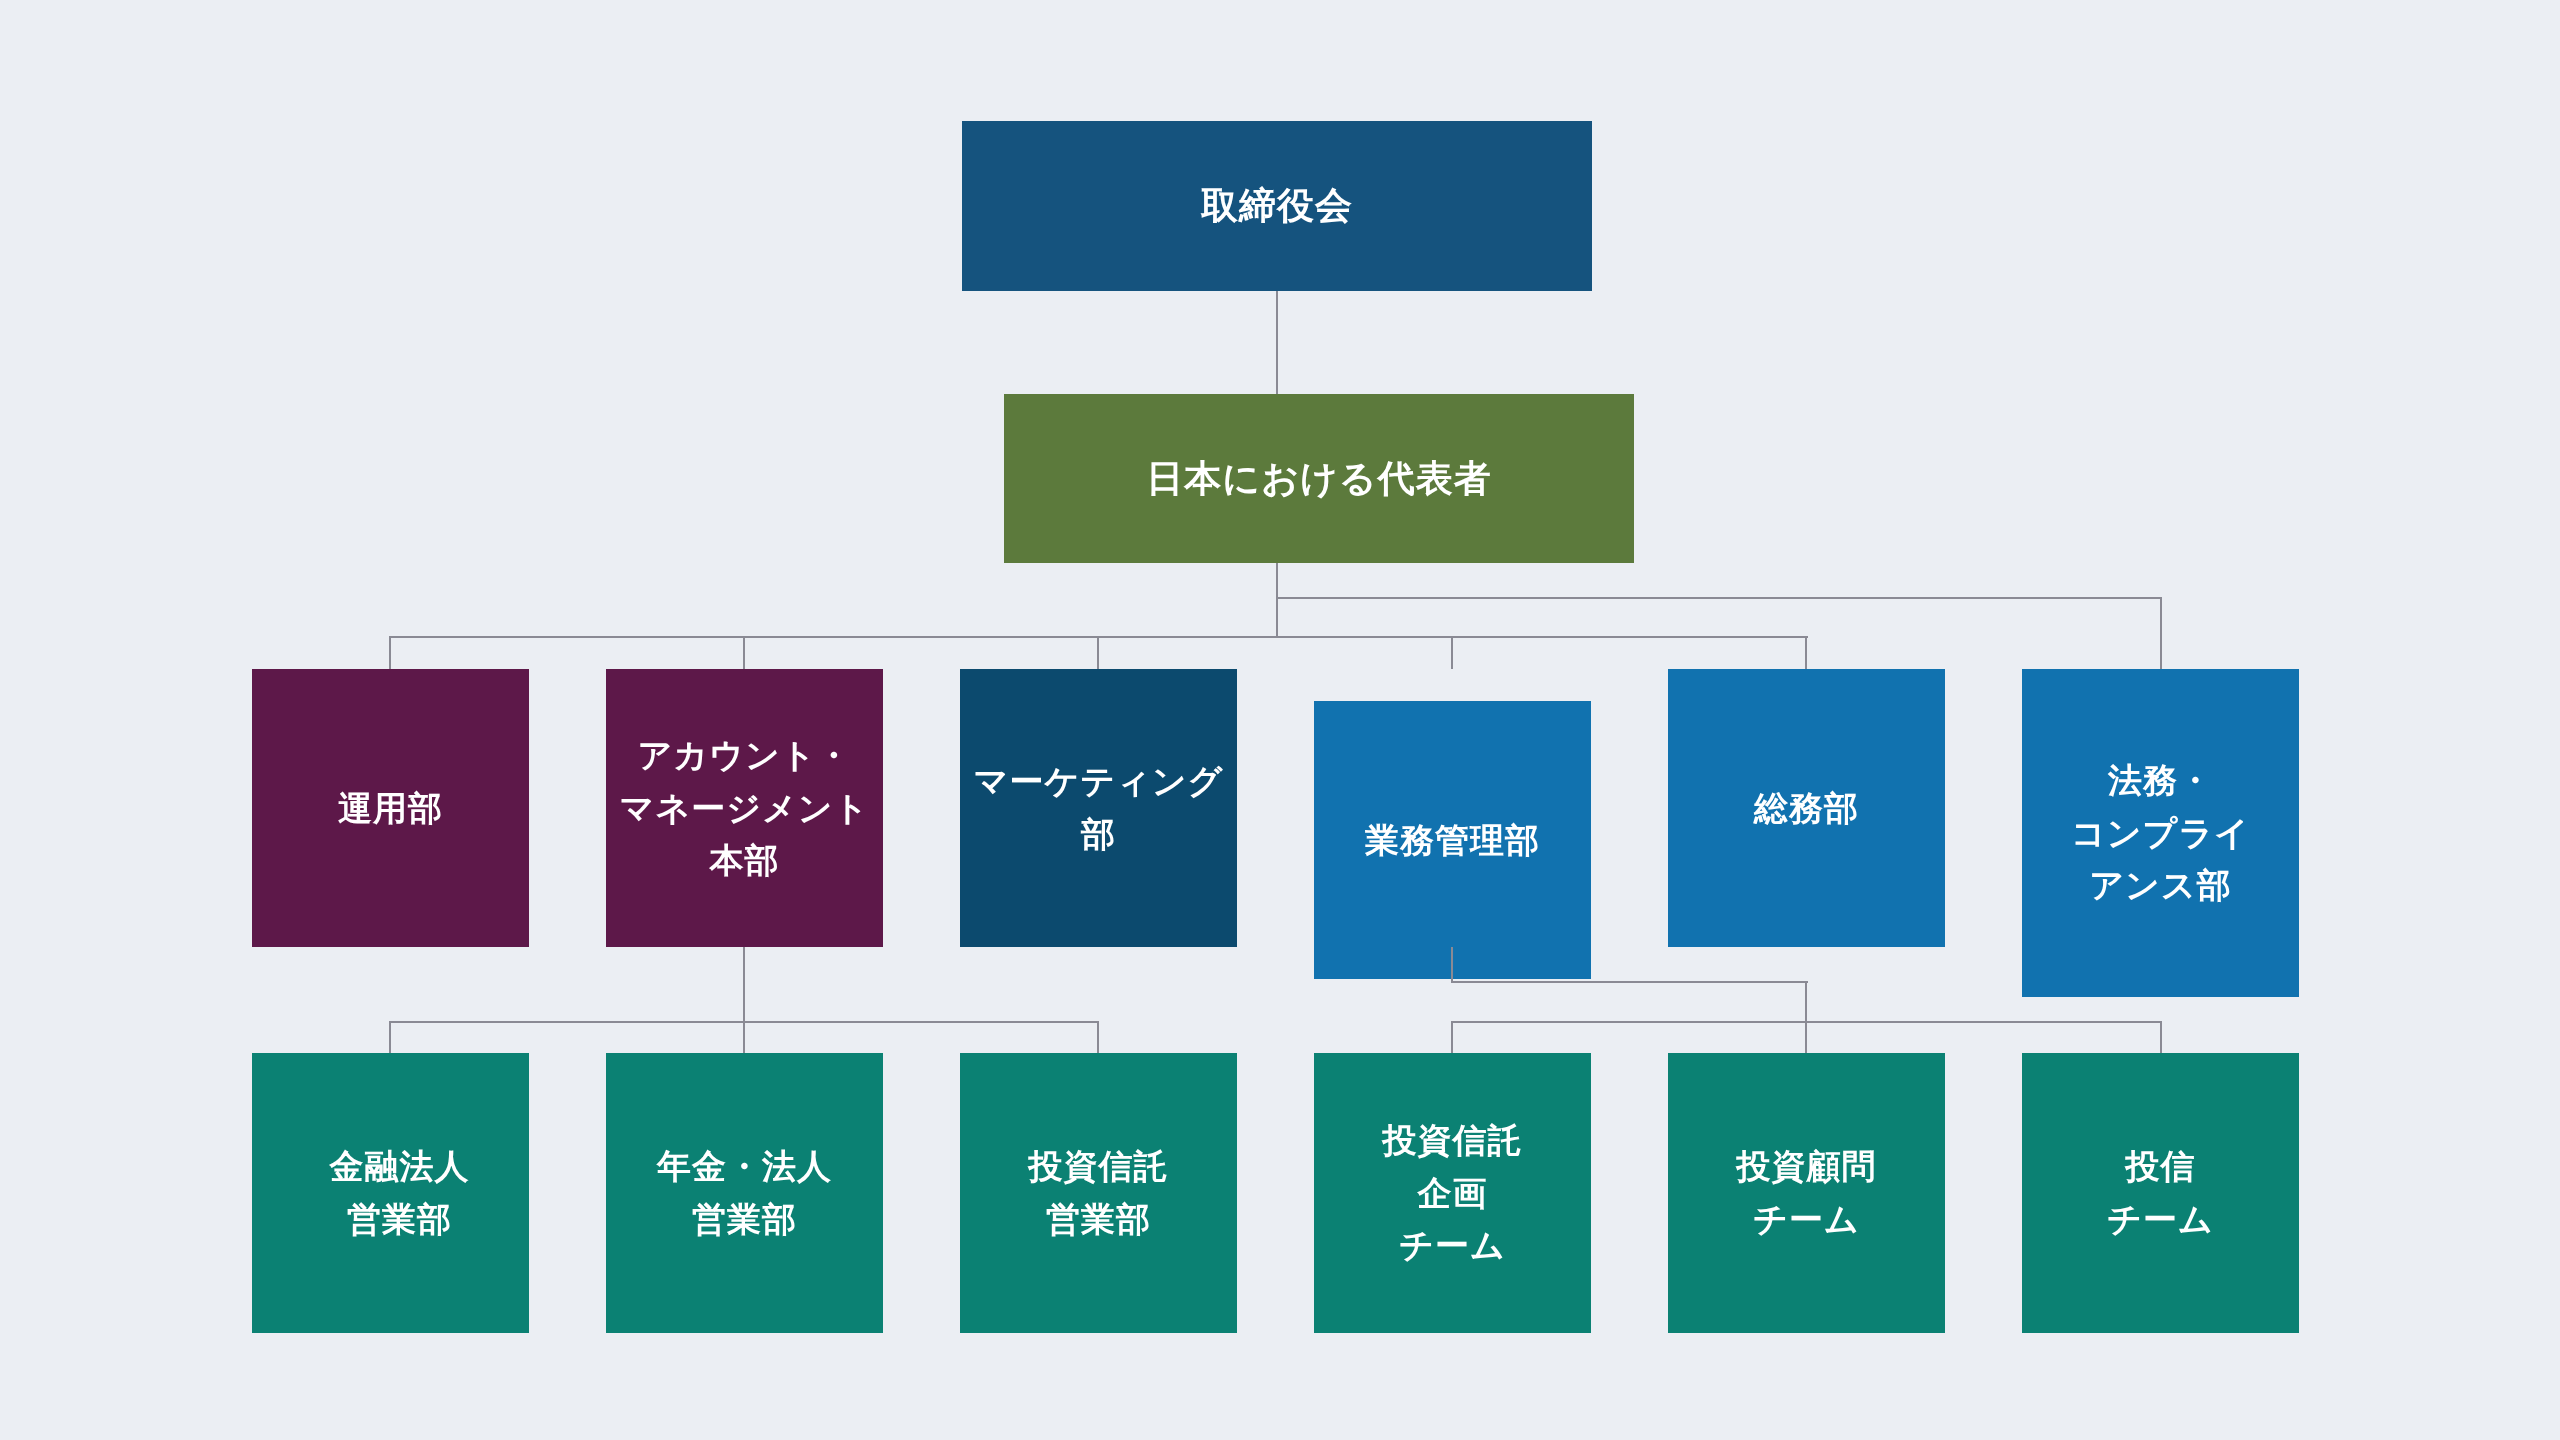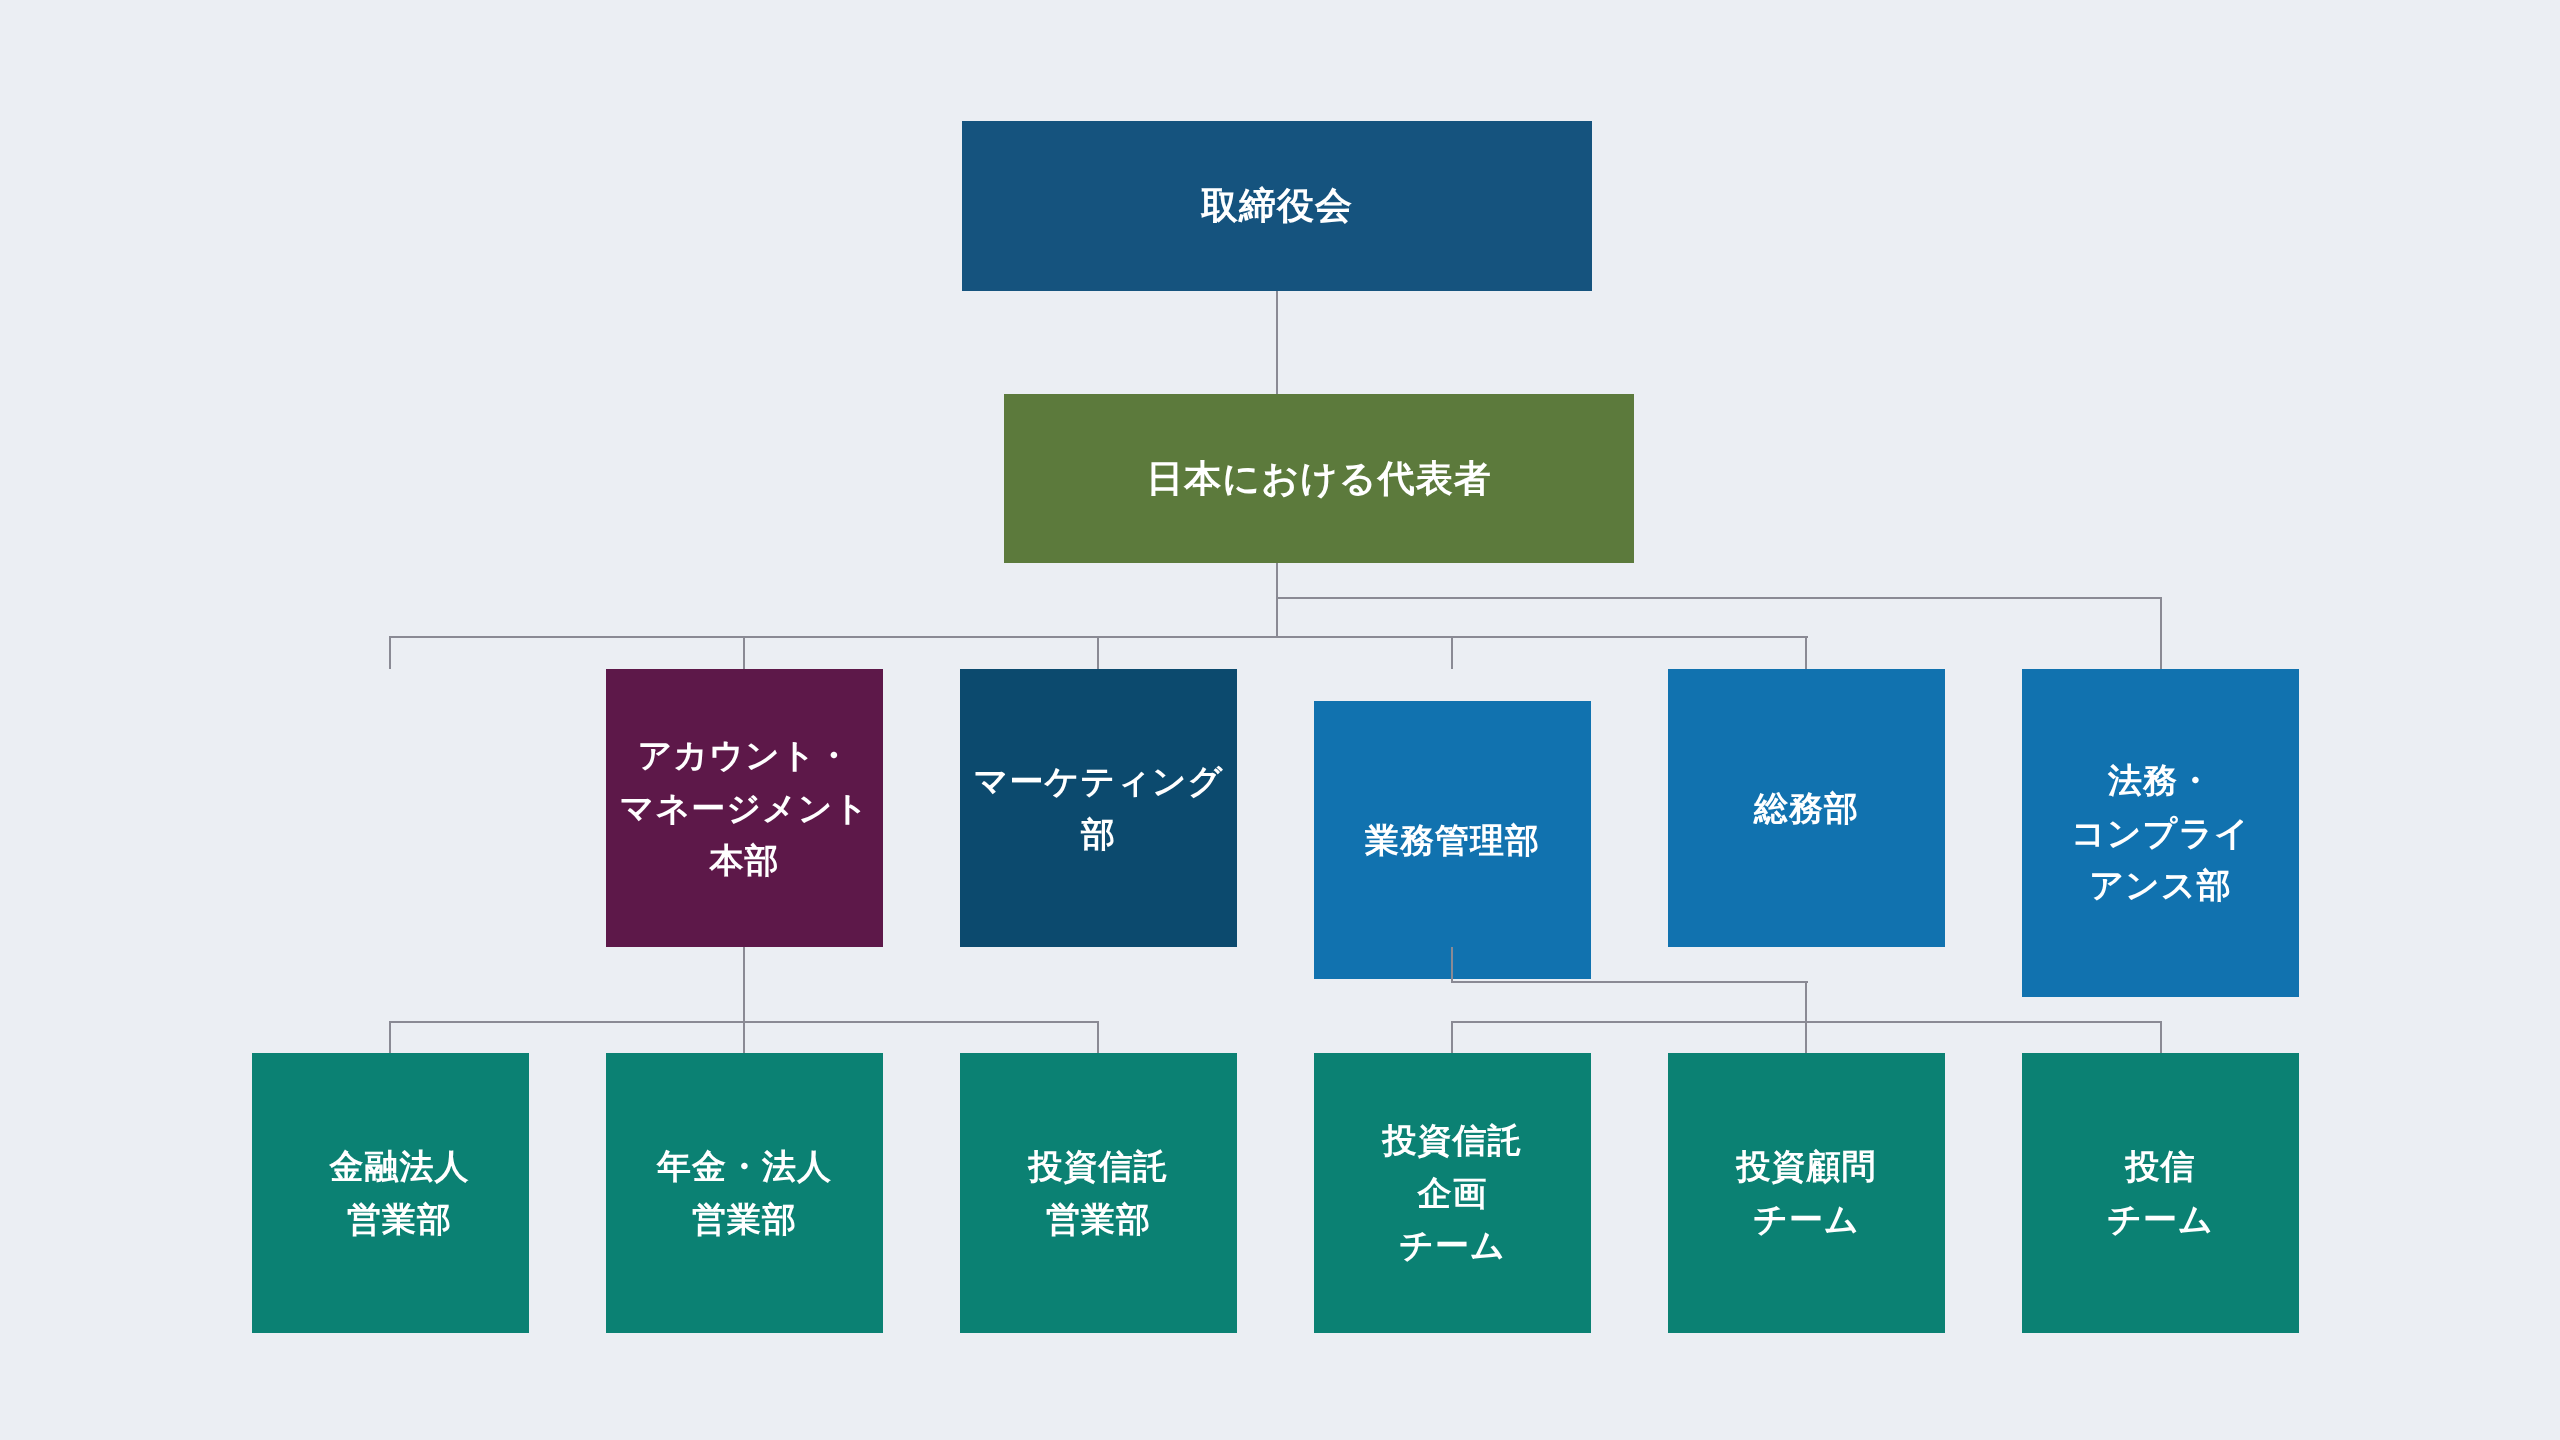--- a/index.html
+++ b/index.html
@@ -45,20 +45,23 @@
 <div class="canvas">
 
   <div class="node lvl-wide" style="left: 962px; top: 121px; width: 630px; height: 170px; background-color: rgb(21, 83, 126);">
     <span class="label">取締役会</span>
   </div>
 
   <div class="node lvl-wide" style="left: 1004px; top: 394px; width: 630px; height: 169px; background-color: rgb(92, 122, 60);">
     <span class="label">日本における代表者</span>
   </div>
 
+  <div class="node lvl-cell" style="left: 252px; top: 669px; width: 277px; height: 278px; background-color: rgb(93, 24, 73);">
+    <span class="label">運用部</span>
+  </div>
   <div class="node lvl-cell" style="left: 606px; top: 669px; width: 277px; height: 278px; background-color: rgb(93, 24, 73);">
     <span class="label">アカウント・
 マネージメント
 本部</span>
   </div>
   <div class="node lvl-cell" style="left: 960px; top: 669px; width: 277px; height: 278px; background-color: #0c4a6e;">
     <span class="label">マーケティング部</span>
   </div>
   <div class="node lvl-cell" style="left: 1314px; top: 669px; width: 277px; height: 278px; background-color: rgb(17, 114, 175); margin-top: 32px;">
     <span class="label">業務管理部</span>

